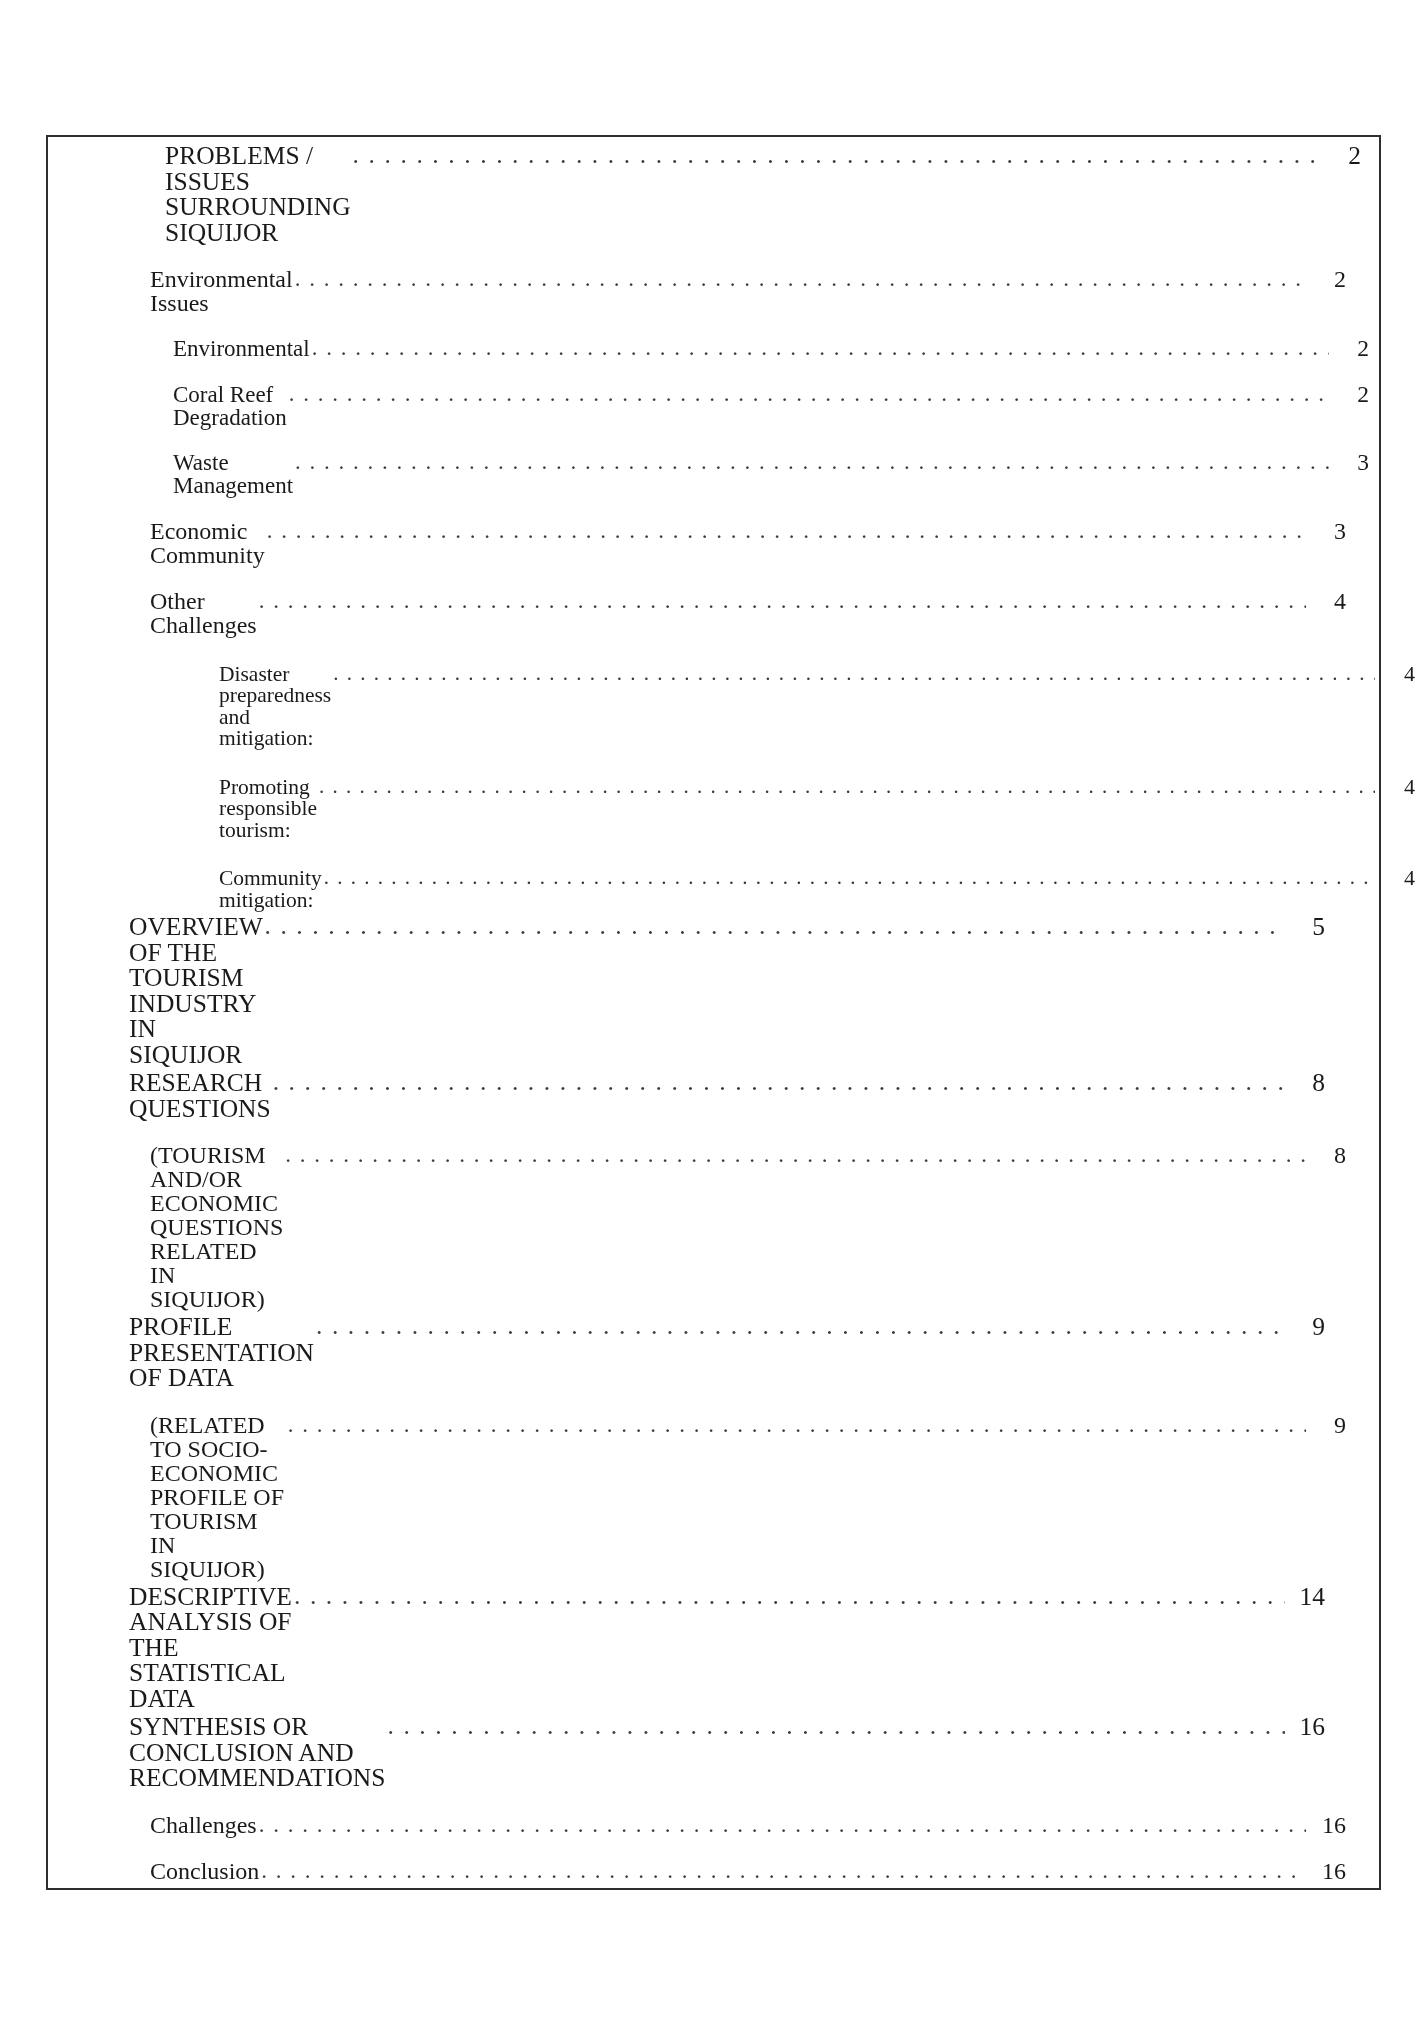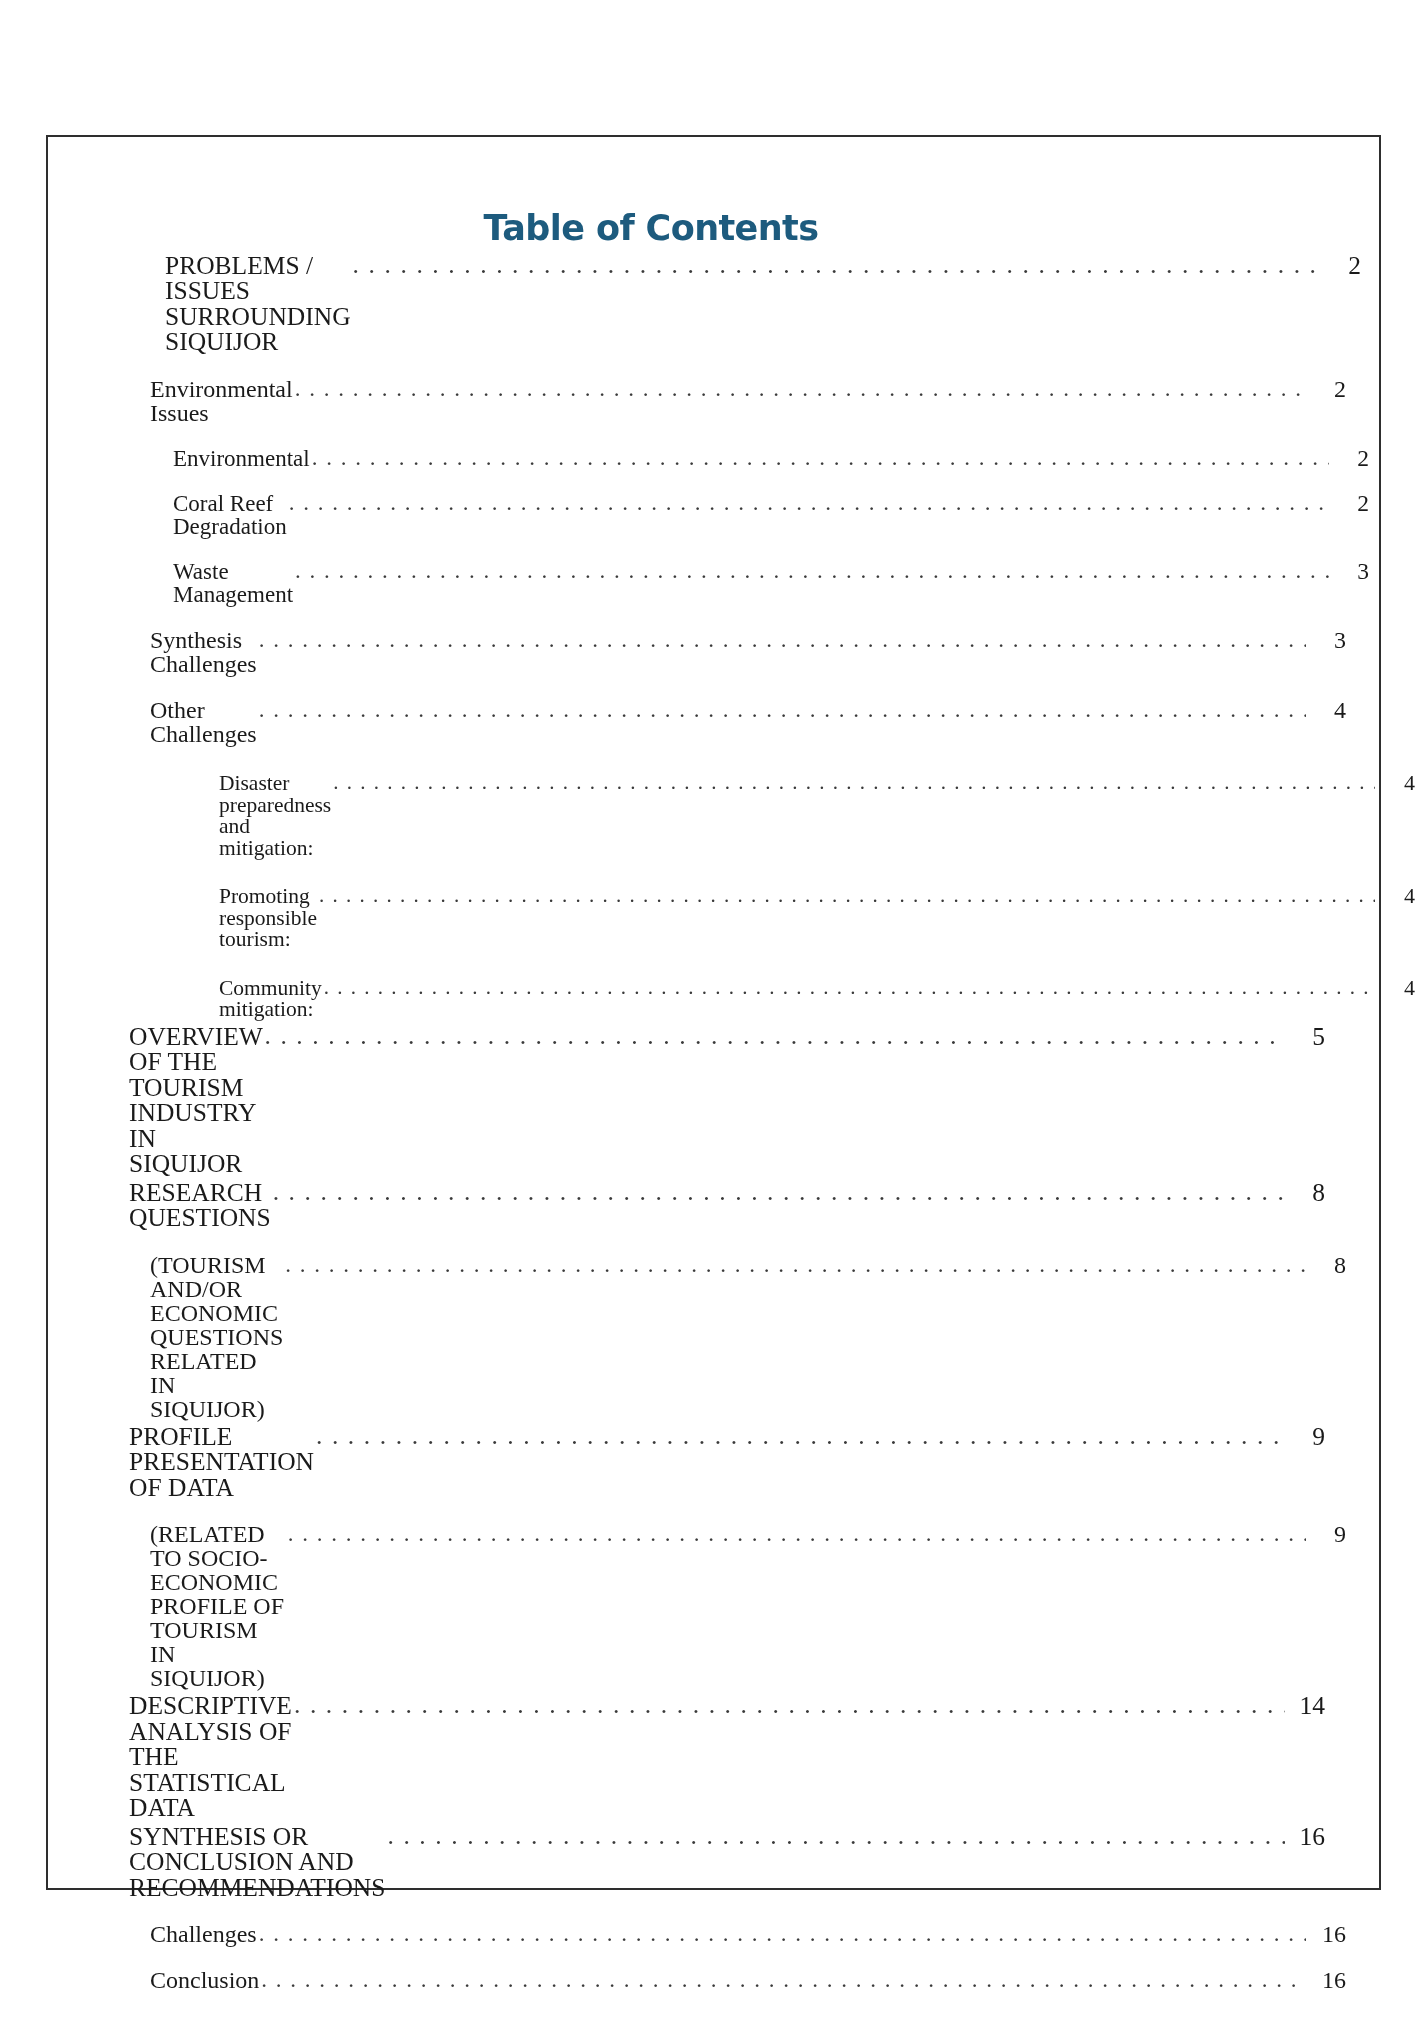--- a/index.html
+++ b/index.html
@@ -111,21 +111,20 @@
   .lvl-2 .pageno { font-size: 24px; }
   .lvl-3 .pageno { font-size: 23.5px; }
   .lvl-4 .pageno { font-size: 22px; }
 </style>
 </head>
 <body>
 
 <div class="page-sheet">
   <div class="page-inner">
 
-    <h1 class="toc-title">Table of Contents</h1>
 
     <ul class="toc-list" id="toc-list">
         <li class="toc-entry lvl-1">
           <span class="label">PROBLEMS / ISSUES SURROUNDING SIQUIJOR</span>
           <span class="leader">. . . . . . . . . . . . . . . . . . . . . . . . . . . . . . . . . . . . . . . . . . . . . . . . . . . . . . . . . . . . . . . . . . . . . . . . . . . . . . . . . . . . . . . . . . . . . . . . . . . . . . . . . . . . . . . . . . . . . . . . . . . . . . . . . . . . . . . . . . . . . . . . . . . . . . . . . . . . . . . . . . . . . . . . . . . . . . . . . . . . . . . . . . . . . . . . . . . . . . . . . . . . . . . . . . . . . . . . . . . . . . . . . . . . . . . . . . . . . . . . . . . . . . . . . . . . . . . . . . . . . . . . . . . . . . . . . . . . . . . . . . . . . . . . . . . . . . . . . . . . . . . . . . . . . . . . . . . . . . . . . . . . . . . . . . . . . . . . . . . . . . . . . . . . . . . . . . . . . . . . . . . . . . . . . . . . . . . . . . . . . . . . . . . . . . . . . . . . . . . </span>
           <span class="pageno">2</span>
         </li>
         <li class="toc-entry lvl-2">
           <span class="label">Environmental Issues</span>
           <span class="leader">. . . . . . . . . . . . . . . . . . . . . . . . . . . . . . . . . . . . . . . . . . . . . . . . . . . . . . . . . . . . . . . . . . . . . . . . . . . . . . . . . . . . . . . . . . . . . . . . . . . . . . . . . . . . . . . . . . . . . . . . . . . . . . . . . . . . . . . . . . . . . . . . . . . . . . . . . . . . . . . . . . . . . . . . . . . . . . . . . . . . . . . . . . . . . . . . . . . . . . . . . . . . . . . . . . . . . . . . . . . . . . . . . . . . . . . . . . . . . . . . . . . . . . . . . . . . . . . . . . . . . . . . . . . . . . . . . . . . . . . . . . . . . . . . . . . . . . . . . . . . . . . . . . . . . . . . . . . . . . . . . . . . . . . . . . . . . . . . . . . . . . . . . . . . . . . . . . . . . . . . . . . . . . . . . . . . . . . . . . . . . . . . . . . . . . . . . . . . . . . </span>
@@ -140,21 +139,21 @@
           <span class="label">Coral Reef Degradation</span>
           <span class="leader">. . . . . . . . . . . . . . . . . . . . . . . . . . . . . . . . . . . . . . . . . . . . . . . . . . . . . . . . . . . . . . . . . . . . . . . . . . . . . . . . . . . . . . . . . . . . . . . . . . . . . . . . . . . . . . . . . . . . . . . . . . . . . . . . . . . . . . . . . . . . . . . . . . . . . . . . . . . . . . . . . . . . . . . . . . . . . . . . . . . . . . . . . . . . . . . . . . . . . . . . . . . . . . . . . . . . . . . . . . . . . . . . . . . . . . . . . . . . . . . . . . . . . . . . . . . . . . . . . . . . . . . . . . . . . . . . . . . . . . . . . . . . . . . . . . . . . . . . . . . . . . . . . . . . . . . . . . . . . . . . . . . . . . . . . . . . . . . . . . . . . . . . . . . . . . . . . . . . . . . . . . . . . . . . . . . . . . . . . . . . . . . . . . . . . . . . . . . . . . . </span>
           <span class="pageno">2</span>
         </li>
         <li class="toc-entry lvl-3">
           <span class="label">Waste Management</span>
           <span class="leader">. . . . . . . . . . . . . . . . . . . . . . . . . . . . . . . . . . . . . . . . . . . . . . . . . . . . . . . . . . . . . . . . . . . . . . . . . . . . . . . . . . . . . . . . . . . . . . . . . . . . . . . . . . . . . . . . . . . . . . . . . . . . . . . . . . . . . . . . . . . . . . . . . . . . . . . . . . . . . . . . . . . . . . . . . . . . . . . . . . . . . . . . . . . . . . . . . . . . . . . . . . . . . . . . . . . . . . . . . . . . . . . . . . . . . . . . . . . . . . . . . . . . . . . . . . . . . . . . . . . . . . . . . . . . . . . . . . . . . . . . . . . . . . . . . . . . . . . . . . . . . . . . . . . . . . . . . . . . . . . . . . . . . . . . . . . . . . . . . . . . . . . . . . . . . . . . . . . . . . . . . . . . . . . . . . . . . . . . . . . . . . . . . . . . . . . . . . . . . . . </span>
           <span class="pageno">3</span>
         </li>
         <li class="toc-entry lvl-2">
-          <span class="label">Synthesis Challenges</span>
+          <span class="label">Economic Community</span>
           <span class="leader">. . . . . . . . . . . . . . . . . . . . . . . . . . . . . . . . . . . . . . . . . . . . . . . . . . . . . . . . . . . . . . . . . . . . . . . . . . . . . . . . . . . . . . . . . . . . . . . . . . . . . . . . . . . . . . . . . . . . . . . . . . . . . . . . . . . . . . . . . . . . . . . . . . . . . . . . . . . . . . . . . . . . . . . . . . . . . . . . . . . . . . . . . . . . . . . . . . . . . . . . . . . . . . . . . . . . . . . . . . . . . . . . . . . . . . . . . . . . . . . . . . . . . . . . . . . . . . . . . . . . . . . . . . . . . . . . . . . . . . . . . . . . . . . . . . . . . . . . . . . . . . . . . . . . . . . . . . . . . . . . . . . . . . . . . . . . . . . . . . . . . . . . . . . . . . . . . . . . . . . . . . . . . . . . . . . . . . . . . . . . . . . . . . . . . . . . . . . . . . . </span>
           <span class="pageno">3</span>
         </li>
         <li class="toc-entry lvl-2">
           <span class="label">Other Challenges</span>
           <span class="leader">. . . . . . . . . . . . . . . . . . . . . . . . . . . . . . . . . . . . . . . . . . . . . . . . . . . . . . . . . . . . . . . . . . . . . . . . . . . . . . . . . . . . . . . . . . . . . . . . . . . . . . . . . . . . . . . . . . . . . . . . . . . . . . . . . . . . . . . . . . . . . . . . . . . . . . . . . . . . . . . . . . . . . . . . . . . . . . . . . . . . . . . . . . . . . . . . . . . . . . . . . . . . . . . . . . . . . . . . . . . . . . . . . . . . . . . . . . . . . . . . . . . . . . . . . . . . . . . . . . . . . . . . . . . . . . . . . . . . . . . . . . . . . . . . . . . . . . . . . . . . . . . . . . . . . . . . . . . . . . . . . . . . . . . . . . . . . . . . . . . . . . . . . . . . . . . . . . . . . . . . . . . . . . . . . . . . . . . . . . . . . . . . . . . . . . . . . . . . . . . </span>
           <span class="pageno">4</span>
         </li>
         <li class="toc-entry lvl-4">
           <span class="label">Disaster preparedness and mitigation:</span>

